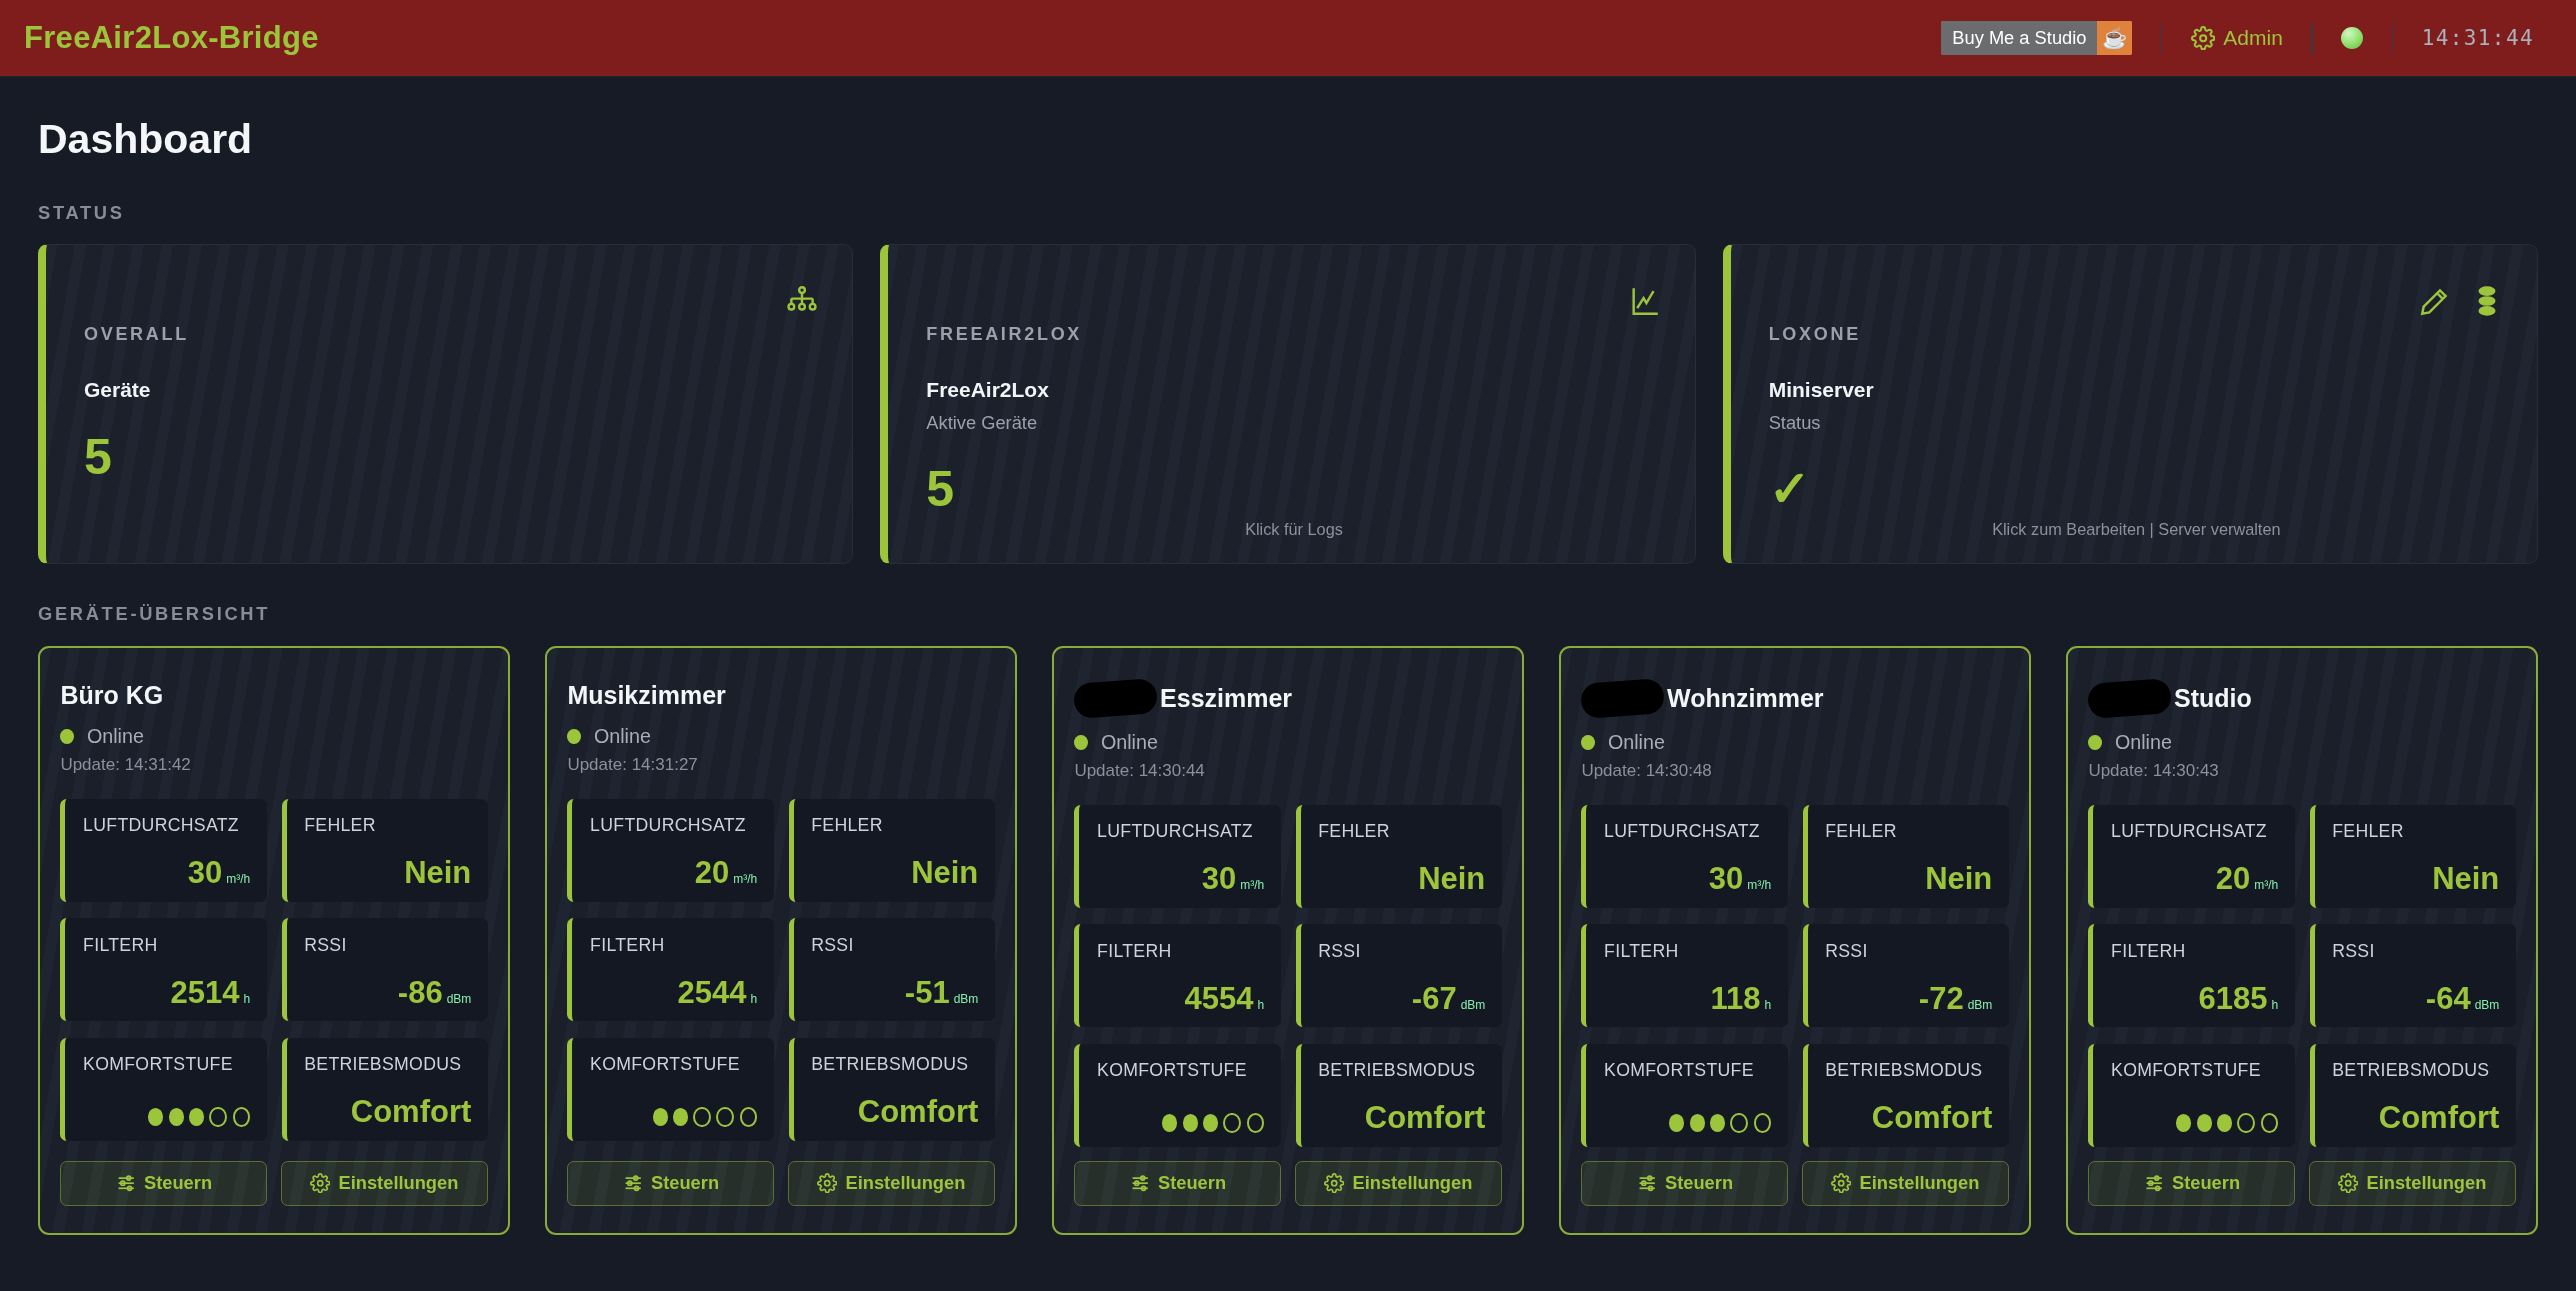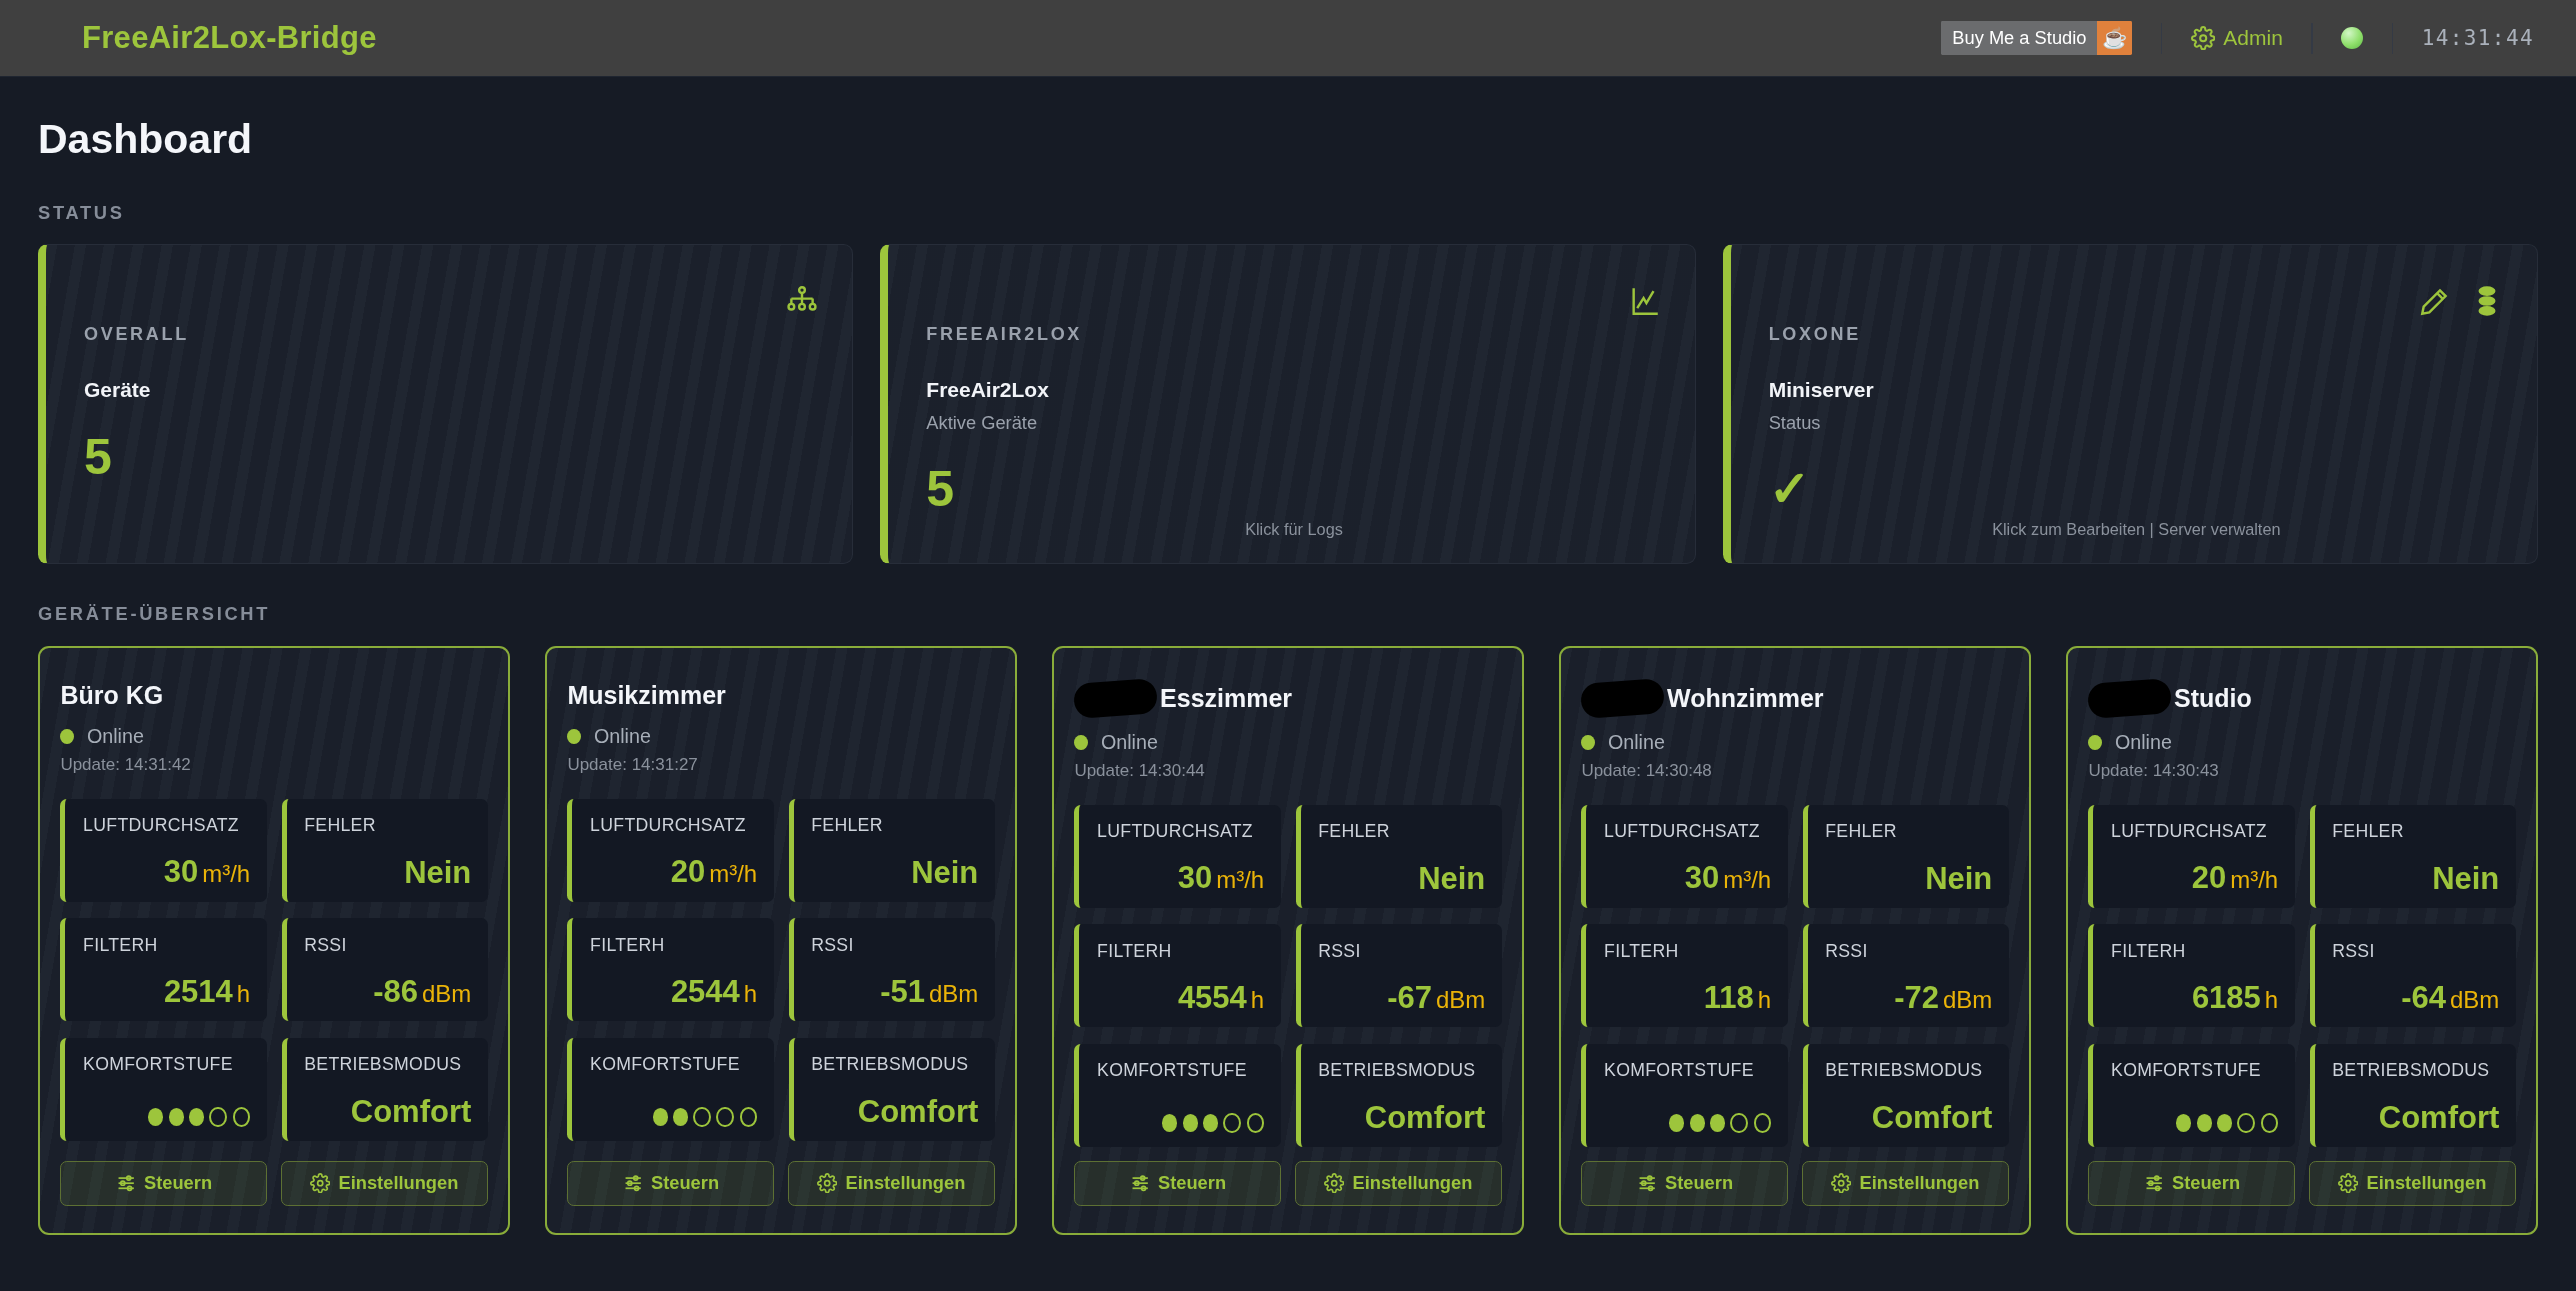--- a/index.html
+++ b/index.html
@@ -5,23 +5,23 @@
   * { margin:0; padding:0; box-sizing:border-box; }
   html,body {
     width:2576px; height:1291px;
     background:#161b25;
     font-family:"Liberation Sans", sans-serif;
     color:#e8ebf0;
     overflow:hidden;
   }
   
   .navbar {
-    height:77px; background:#404040;
+    height:77px; background:#7f1d1d;
     display:flex; align-items:center; justify-content:space-between;
-    padding:0 42px 0 82px;
+    padding:0 42px 0 24px;
     border-bottom:0.7px solid #1f2530;
   }
   .brand { font-size:31px; font-weight:700; color:#9dc53c; letter-spacing:0.3px; }
   .nav-right { display:flex; align-items:center; gap:28.5px; }
   .coffee-btn { display:flex; align-items:stretch; height:34px; cursor:pointer; border-radius:1.4px; overflow:hidden; }
   .coffee-label { background:#6b6c6e; color:#ffffff; font-size:18.3px; display:flex; align-items:center; padding:0 11px; }
   .coffee-cup { background:#e0813c; width:35px; display:flex; align-items:center; justify-content:center; font-size:20.4px; color:#cfc3d8; }
   .nav-divider { width:1.4px; height:31px; background:#343a45; }
   .admin-link { display:flex; align-items:center; gap:8.1px; color:#9dc53c; font-size:21px; cursor:pointer; }
   .admin-link svg { width:24.4px; height:24.4px; stroke:#9dc53c; fill:none; stroke-width:2; }
@@ -90,21 +90,21 @@
     background:#131823;
     border-left:5.4px solid #9dc53c;
     border-radius:6.8px;
     height:103px;
     padding:16.3px 16.3px 13.6px 17.7px;
     display:flex; flex-direction:column;
   }
   .tile-label { font-size:17.7px; color:#ced3db; letter-spacing:0.3px; }
   .tile-value { margin-top:auto; display:flex; justify-content:flex-end; align-items:baseline; gap:4px; }
   .tile-value .val { font-size:31px; font-weight:700; color:#9dc53c; line-height:1; }
-  .tile-value .unit { font-size:24px; color:#eab308; }
+  .tile-value .unit { font-size:12px; color:#86efac; }
   .tile-value.dots { align-items:center; gap:5.4px; }
   .dot-filled { width:15px; height:17.7px; border-radius:50%; background:#9dc53c; }
   .dot-outline { width:17.7px; height:20.4px; border-radius:50%; border:2.7px solid #9dc53c; background:transparent; }
 
   .device-actions { display:flex; gap:13.6px; margin-top:auto; }
   .device-actions button {
     flex:1; height:45px;
     background:rgba(157,197,60,0.10);
     border:1.4px solid #5d7033;
     border-radius:6.8px;

